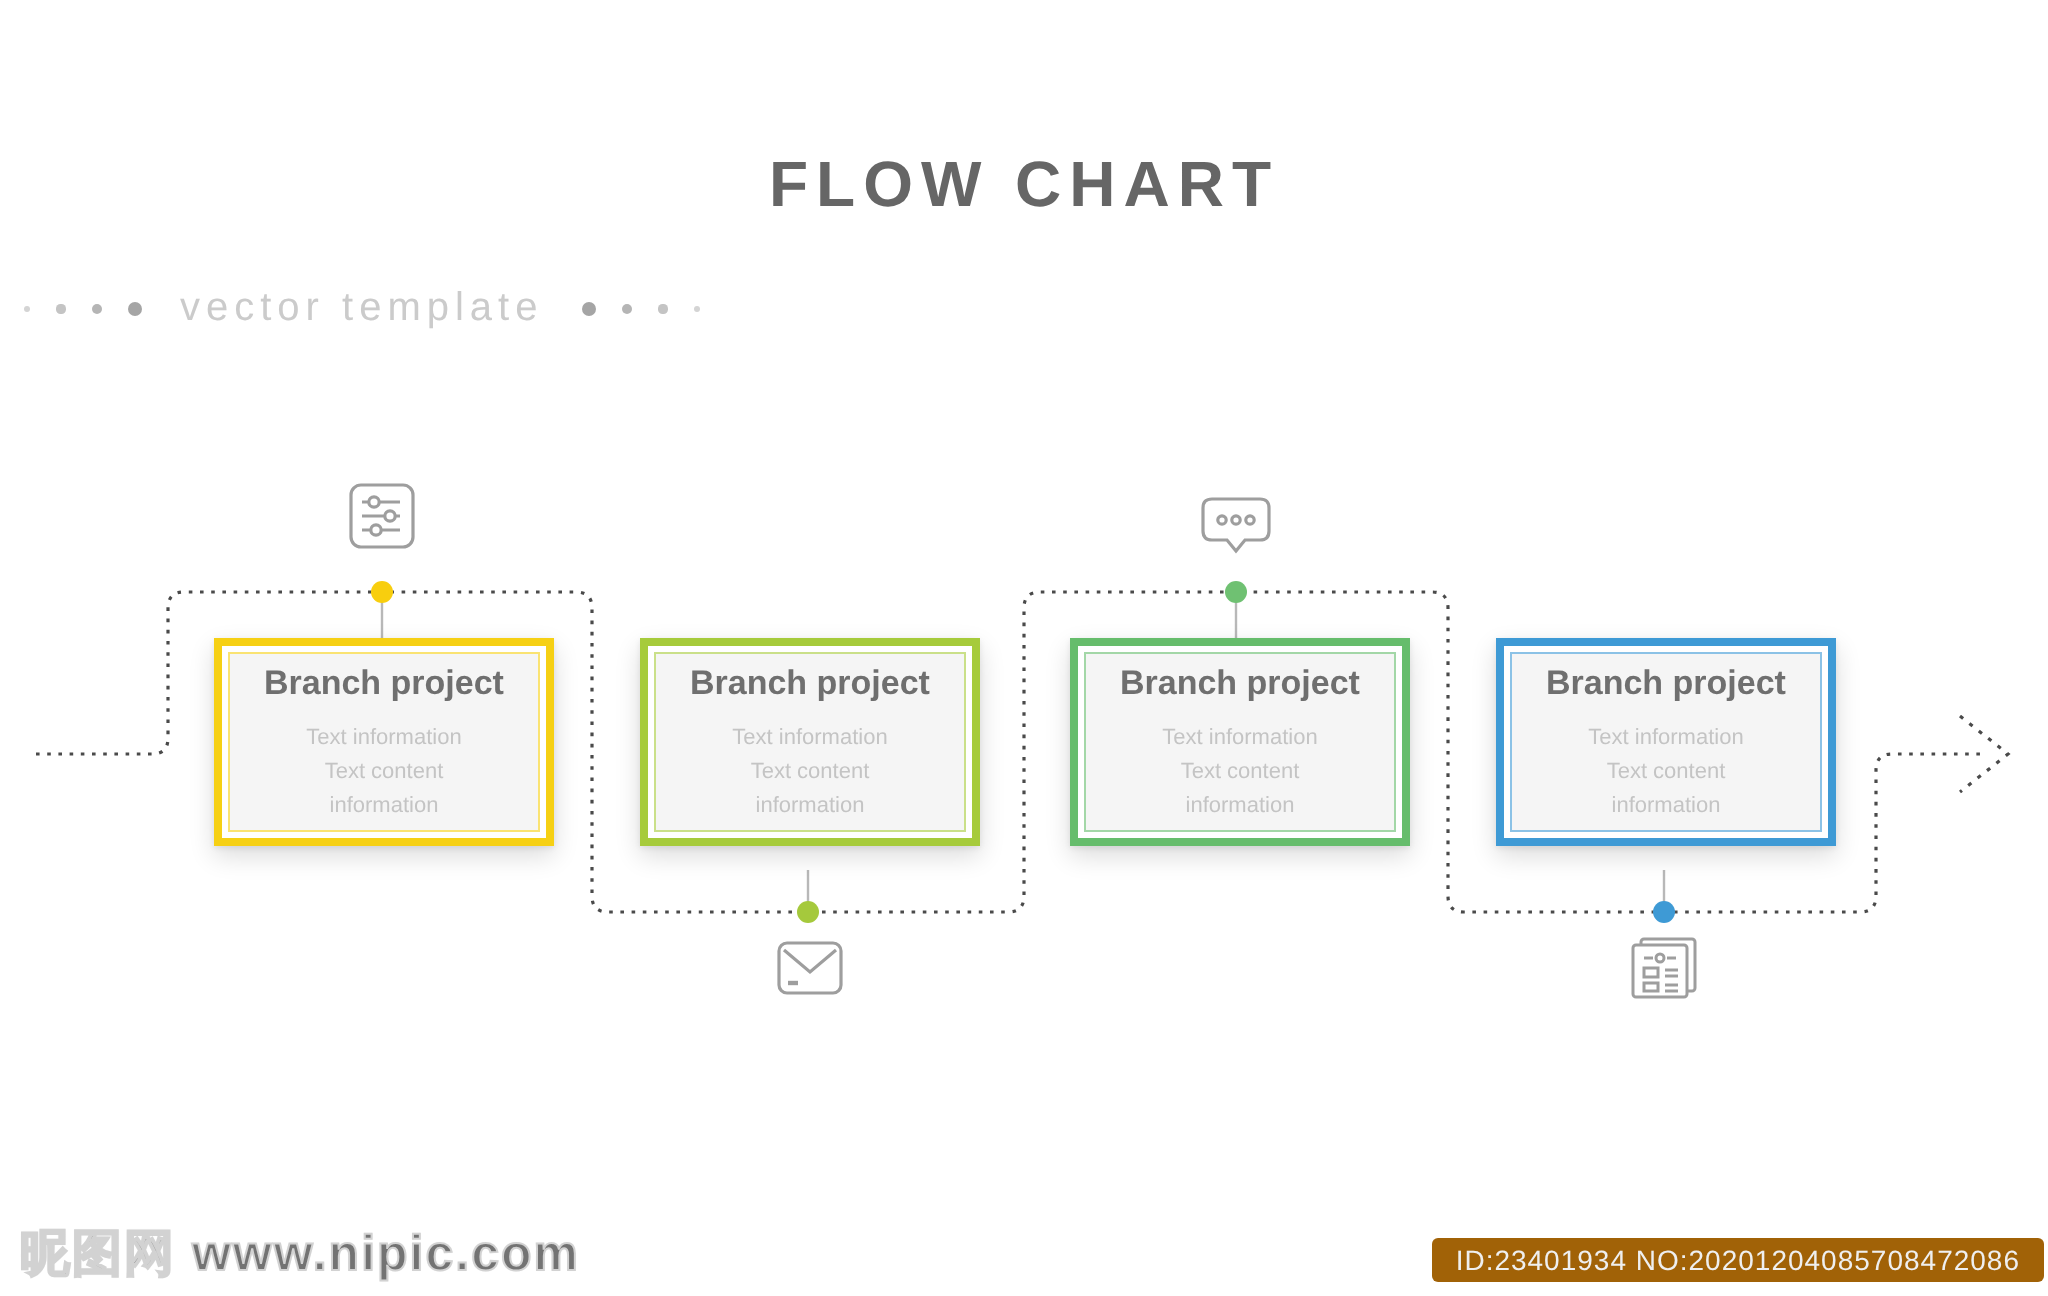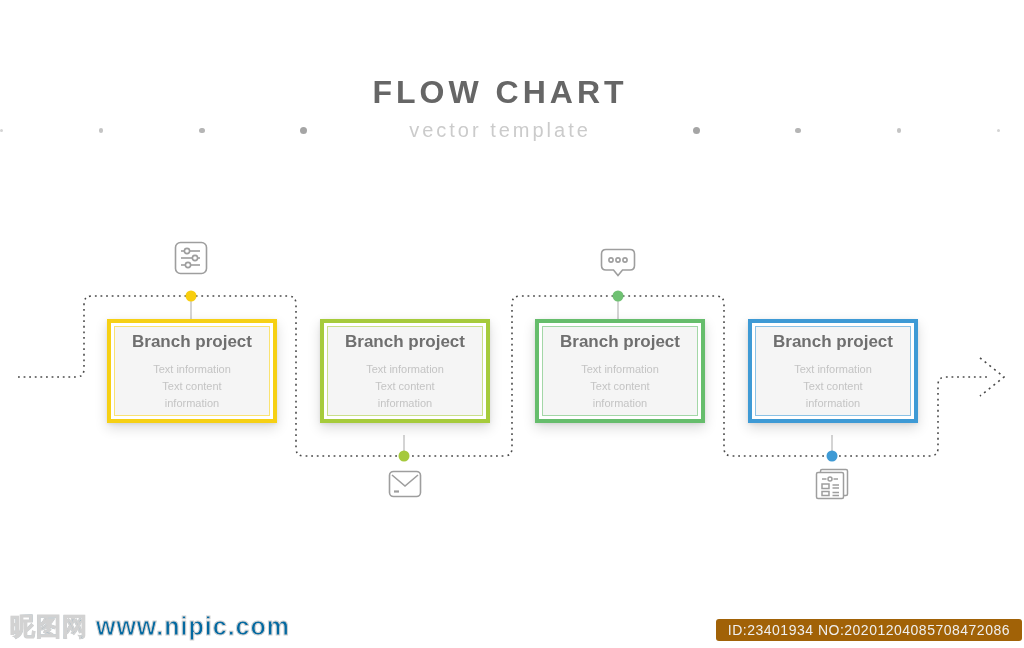--- a/index.html
+++ b/index.html
@@ -2,26 +2,26 @@
 <html><head>
 <meta charset="utf-8">
 <style>
   * { margin:0; padding:0; box-sizing:border-box; }
   html,body { background:#fff; }
   .stage {
     position:relative; width:1024px; height:648px; background:#ffffff;
     overflow:hidden; font-family:"Liberation Sans", sans-serif;
   }
   
-  .header { position:absolute; top:74px; left:0; width:1000px; text-align:center; }
+  .header { position:absolute; top:74px; left:12px; width:1000px; text-align:center; }
   .title {
     font-size:32px; font-weight:700; letter-spacing:4px; color:#666666;
   }
   .subtitle-row {
-    margin-top:8px; display:flex; align-items:center; justify-content:space-between; gap:13px;
+    margin-top:32px; display:flex; align-items:center; justify-content:flex-start; gap:13px;
   }
   .subtitle {
     font-size:20px; letter-spacing:3px; color:#cbcbcb; margin:0 6px; font-weight:400;
   }
   .sdot { border-radius:50%; display:inline-block; }
   .sd1 { width:3px;  height:3px;  background:#d4d4d4; }
   .sd2 { width:4.5px;height:4.5px;background:#c4c4c4; }
   .sd3 { width:5.5px;height:5.5px;background:#b5b5b5; }
   .sd4 { width:7px;  height:7px;  background:#a5a5a5; }
   
@@ -41,21 +41,21 @@
   .card-title { font-size:17px; font-weight:700; color:#6f6f6f; }
   .card-body  {
     margin-top:9px; font-size:11px; line-height:17px; color:#c4c4c4;
     text-align:center; white-space:pre-line;
   }
   .flow-icon { position:absolute; }
   
   .wm-site {
     position:absolute; left:10px; bottom:5px;
     font-size:25px; font-weight:700; letter-spacing:1px;
-    color:#0369a1; -webkit-text-stroke:1px #d2d2d2;
+    color:#737373; -webkit-text-stroke:1px #d2d2d2;
     text-shadow:0 0 1px #dcdcdc;
   }
   .wm-badge {
     position:absolute; right:2px; bottom:7px;
     background:#a16207; color:#efefef; border-radius:3px;
     font-size:14px; padding:3px 12px; letter-spacing:0.5px;
   }
 </style>
 </head>
 <body>

